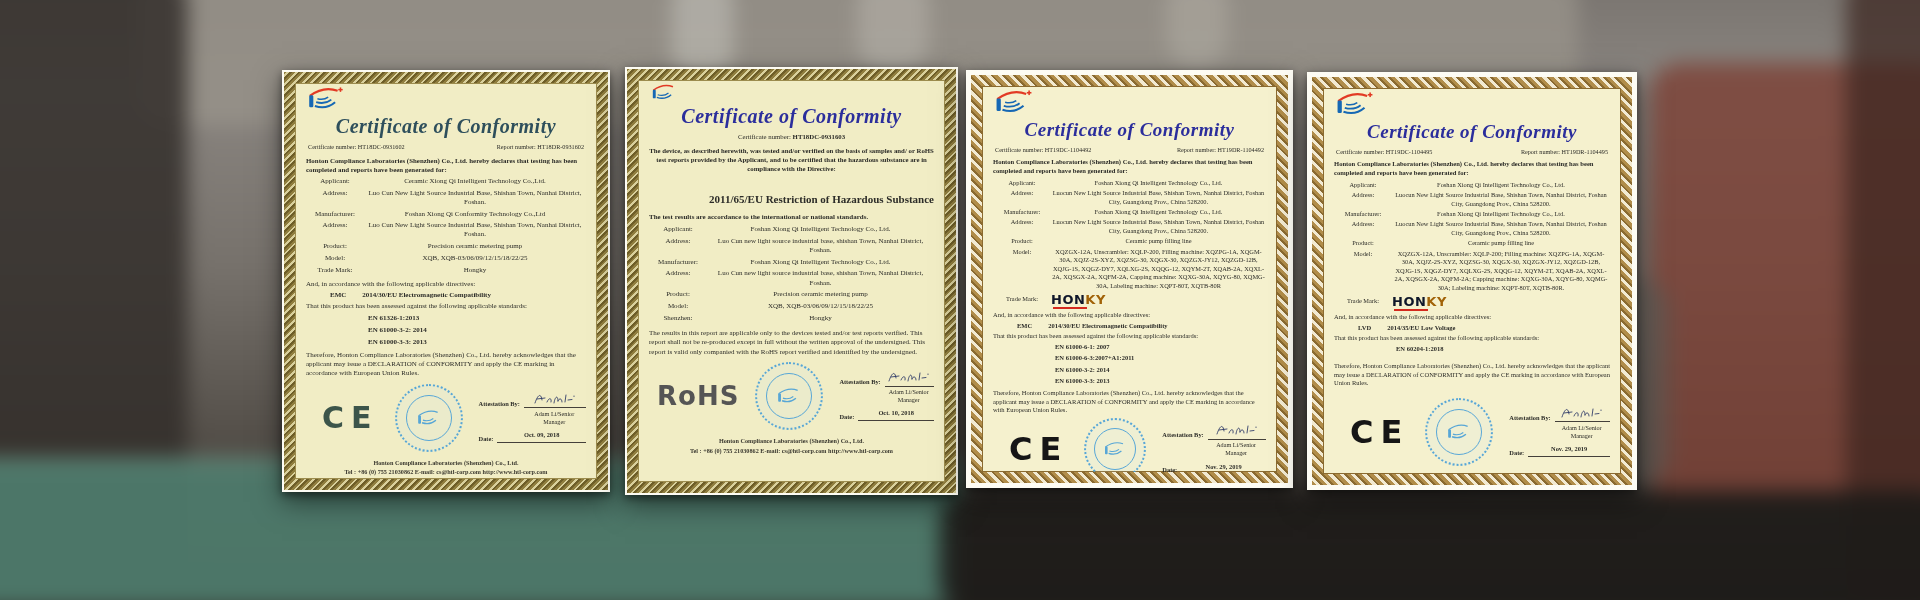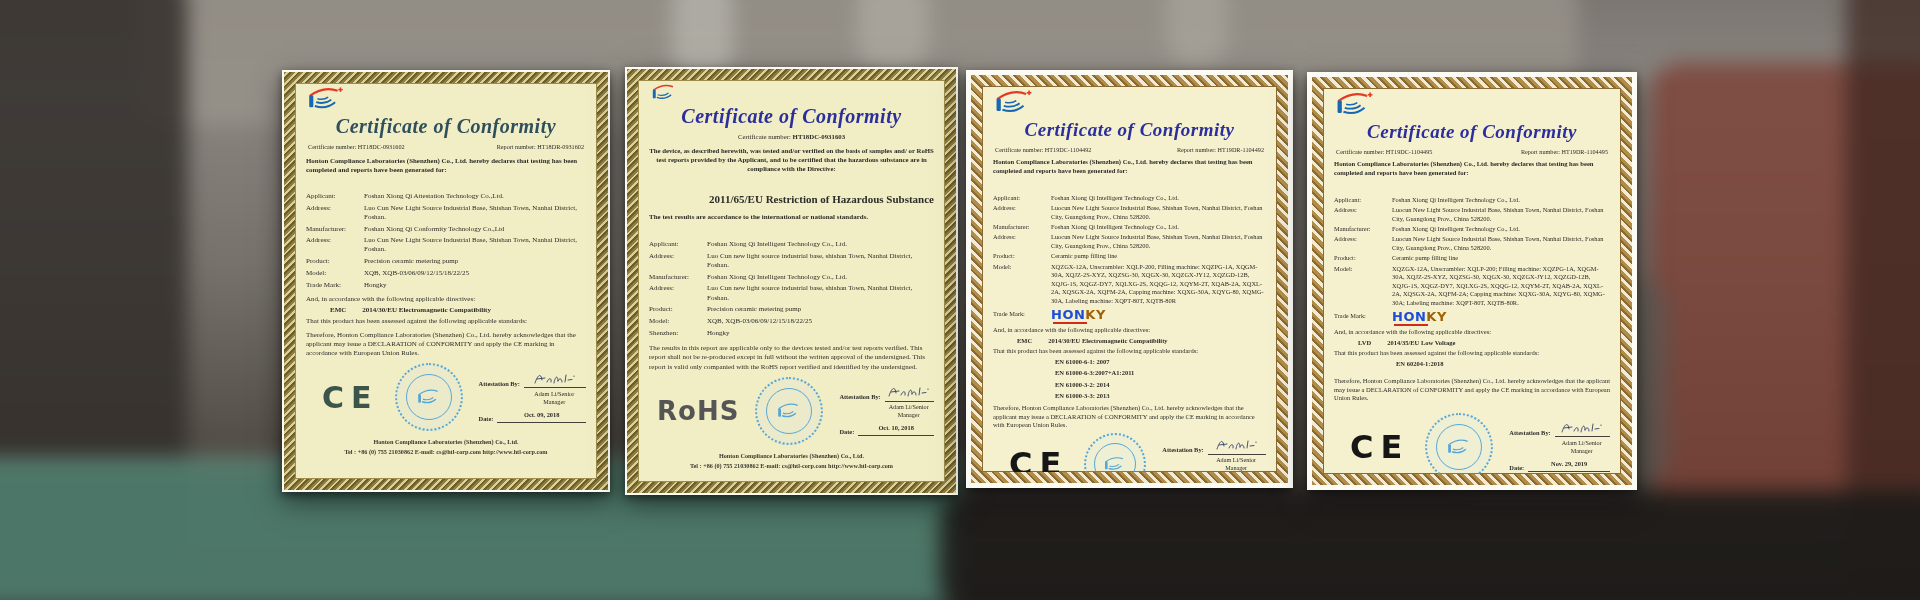--- a/index.html
+++ b/index.html
@@ -31,21 +31,21 @@
 
   .content{position:relative;height:100%;box-sizing:border-box;padding:4px 11px 4px 11px;color:#2c2c28;font-size:7px;line-height:1.32;overflow:hidden;}
 
   .htc-logo{display:block;}
   .cert-title{text-align:center;font-style:italic;font-weight:bold;letter-spacing:.5px;font-family:"Liberation Serif",serif;}
   .t-green{color:#2e4f5c;font-size:20px;margin-top:2px;}
   .t-blue{color:#2b2e9c;font-size:20px;margin-top:2px;}
   .numbers{display:flex;justify-content:space-between;font-size:6.2px;margin-top:4px;padding:0 2px;}
   .numbers.center{justify-content:center;gap:4px;font-size:6.8px;}
   .decl{font-weight:bold;margin-top:4px;font-size:6.9px;}
-  .fields{margin-top:18px;}
+  .fields{margin-top:3px;text-align:center;}
   .frow{display:flex;margin-top:2.5px;}
   .flabel{flex:none;width:58px;}
   .fval{flex:1;}
   .small34 .frow{margin-top:2px;font-size:6.4px;}
   .dirintro{margin-top:5px;}
   .dirline{display:flex;gap:16px;font-weight:bold;padding-left:24px;margin-top:2px;}
   .stdintro{margin-top:2px;}
   .stds{padding-left:62px;font-weight:bold;}
   .stds div{margin-top:2.5px;}
   .concl{margin-top:4px;}
@@ -66,21 +66,21 @@
   .dateval{font-weight:bold;padding-bottom:1px;}
   .footer{text-align:center;font-weight:bold;font-size:6.2px;margin-top:7px;color:#3a382f;}
   .footer div{margin-top:1.5px;}
 
   .c2intro{font-weight:bold;text-align:center;margin-top:5px;font-size:6.8px;}
   .c2head{font-weight:bold;text-align:right;margin-top:18px;font-size:11px;}
   .c2trace{font-weight:bold;margin-top:6px;font-size:7px;}
   .c2disc{margin-top:6px;font-size:7px;}
 
   .honky{display:flex;align-items:center;font-family:"DejaVu Sans",sans-serif;font-weight:bold;font-size:13px;letter-spacing:.5px;line-height:1;}
-  .honky .hon{color:#1d4ed8;}
+  .honky .hon{color:#0f172a;}
   .honky .ky{color:#a16207;}
   .honky-wrap{display:inline-block;position:relative;}
   .honky-bar{position:absolute;left:2px;bottom:-2.5px;width:34px;height:2px;background:#d42a1e;}
 </style>
 </head>
 <body>
 
 <div class="bg">
   <div class="base"></div>
   <div class="blob b-toplight"></div>
@@ -111,21 +111,21 @@
       </svg>
       <div class="cert-title t-green">Certificate of Conformity</div>
       <div class="numbers">
         <span><span>Certificate number:</span> <span>HT18DC-0931602</span></span>
         <span><span>Report number:</span> <span>HT18DR-0931602</span></span>
       </div>
       <div class="decl">Honton Compliance Laboratories (Shenzhen) Co., Ltd. hereby declares that testing has been completed and reports have been generated for:</div>
       <div class="fields">
         <div class="frow">
             <span class="flabel">Applicant:</span>
-            <span class="fval">Foshan Xiong Qi Attestation Technology Co.,Ltd.</span>
+            <span class="fval">Ceramic Xiong Qi Intelligent Technology Co.,Ltd.</span>
           </div>
         <div class="frow">
             <span class="flabel">Address:</span>
             <span class="fval">Luo Cun New Light Source Industrial Base, Shishan Town, Nanhai District, Foshan.</span>
           </div>
         <div class="frow">
             <span class="flabel">Manufacturer:</span>
             <span class="fval">Foshan Xiong Qi Conformity Technology Co.,Ltd</span>
           </div>
         <div class="frow">
@@ -144,20 +144,25 @@
             <span class="flabel">Trade Mark:</span>
             <span class="fval">Hongky</span>
           </div>
       </div>
       <div class="dirintro">And, in accordance with the following applicable directives:</div>
       <div class="dirline">
           <span>EMC</span>
           <span>2014/30/EU Electromagnetic Compatibility</span>
         </div>
       <div class="stdintro">That this product has been assessed against the following applicable standards:</div>
+      <div class="stds">
+        <div>EN 61326-1:2013</div>
+        <div>EN 61000-3-2: 2014</div>
+        <div>EN 61000-3-3: 2013</div>
+      </div>
       <div class="concl">Therefore, Honton Compliance Laboratories (Shenzhen) Co., Ltd. hereby acknowledges that the applicant may issue a DECLARATION of CONFORMITY and apply the CE marking in accordance with European Union Rules.</div>
       <div class="bottom">
         <div class="ce ce-green">CE</div>
         <div class="stamp">
             <div class="stamp-inner">
           <svg width="26" height="18" viewBox="0 0 60 38">
             <rect x="5" y="13" width="6.5" height="19" rx="2" fill="#4aa0d8"></rect>
             <path d="M14 30 Q32 36 46 24" stroke="#4aa0d8" stroke-width="3.2" fill="none"></path>
             <path d="M16 24 Q30 28 40 20" stroke="#4aa0d8" stroke-width="2.8" fill="none"></path>
             <path d="M6 14 Q28 -2 50 6" stroke="#4aa0d8" stroke-width="3" fill="none"></path>

